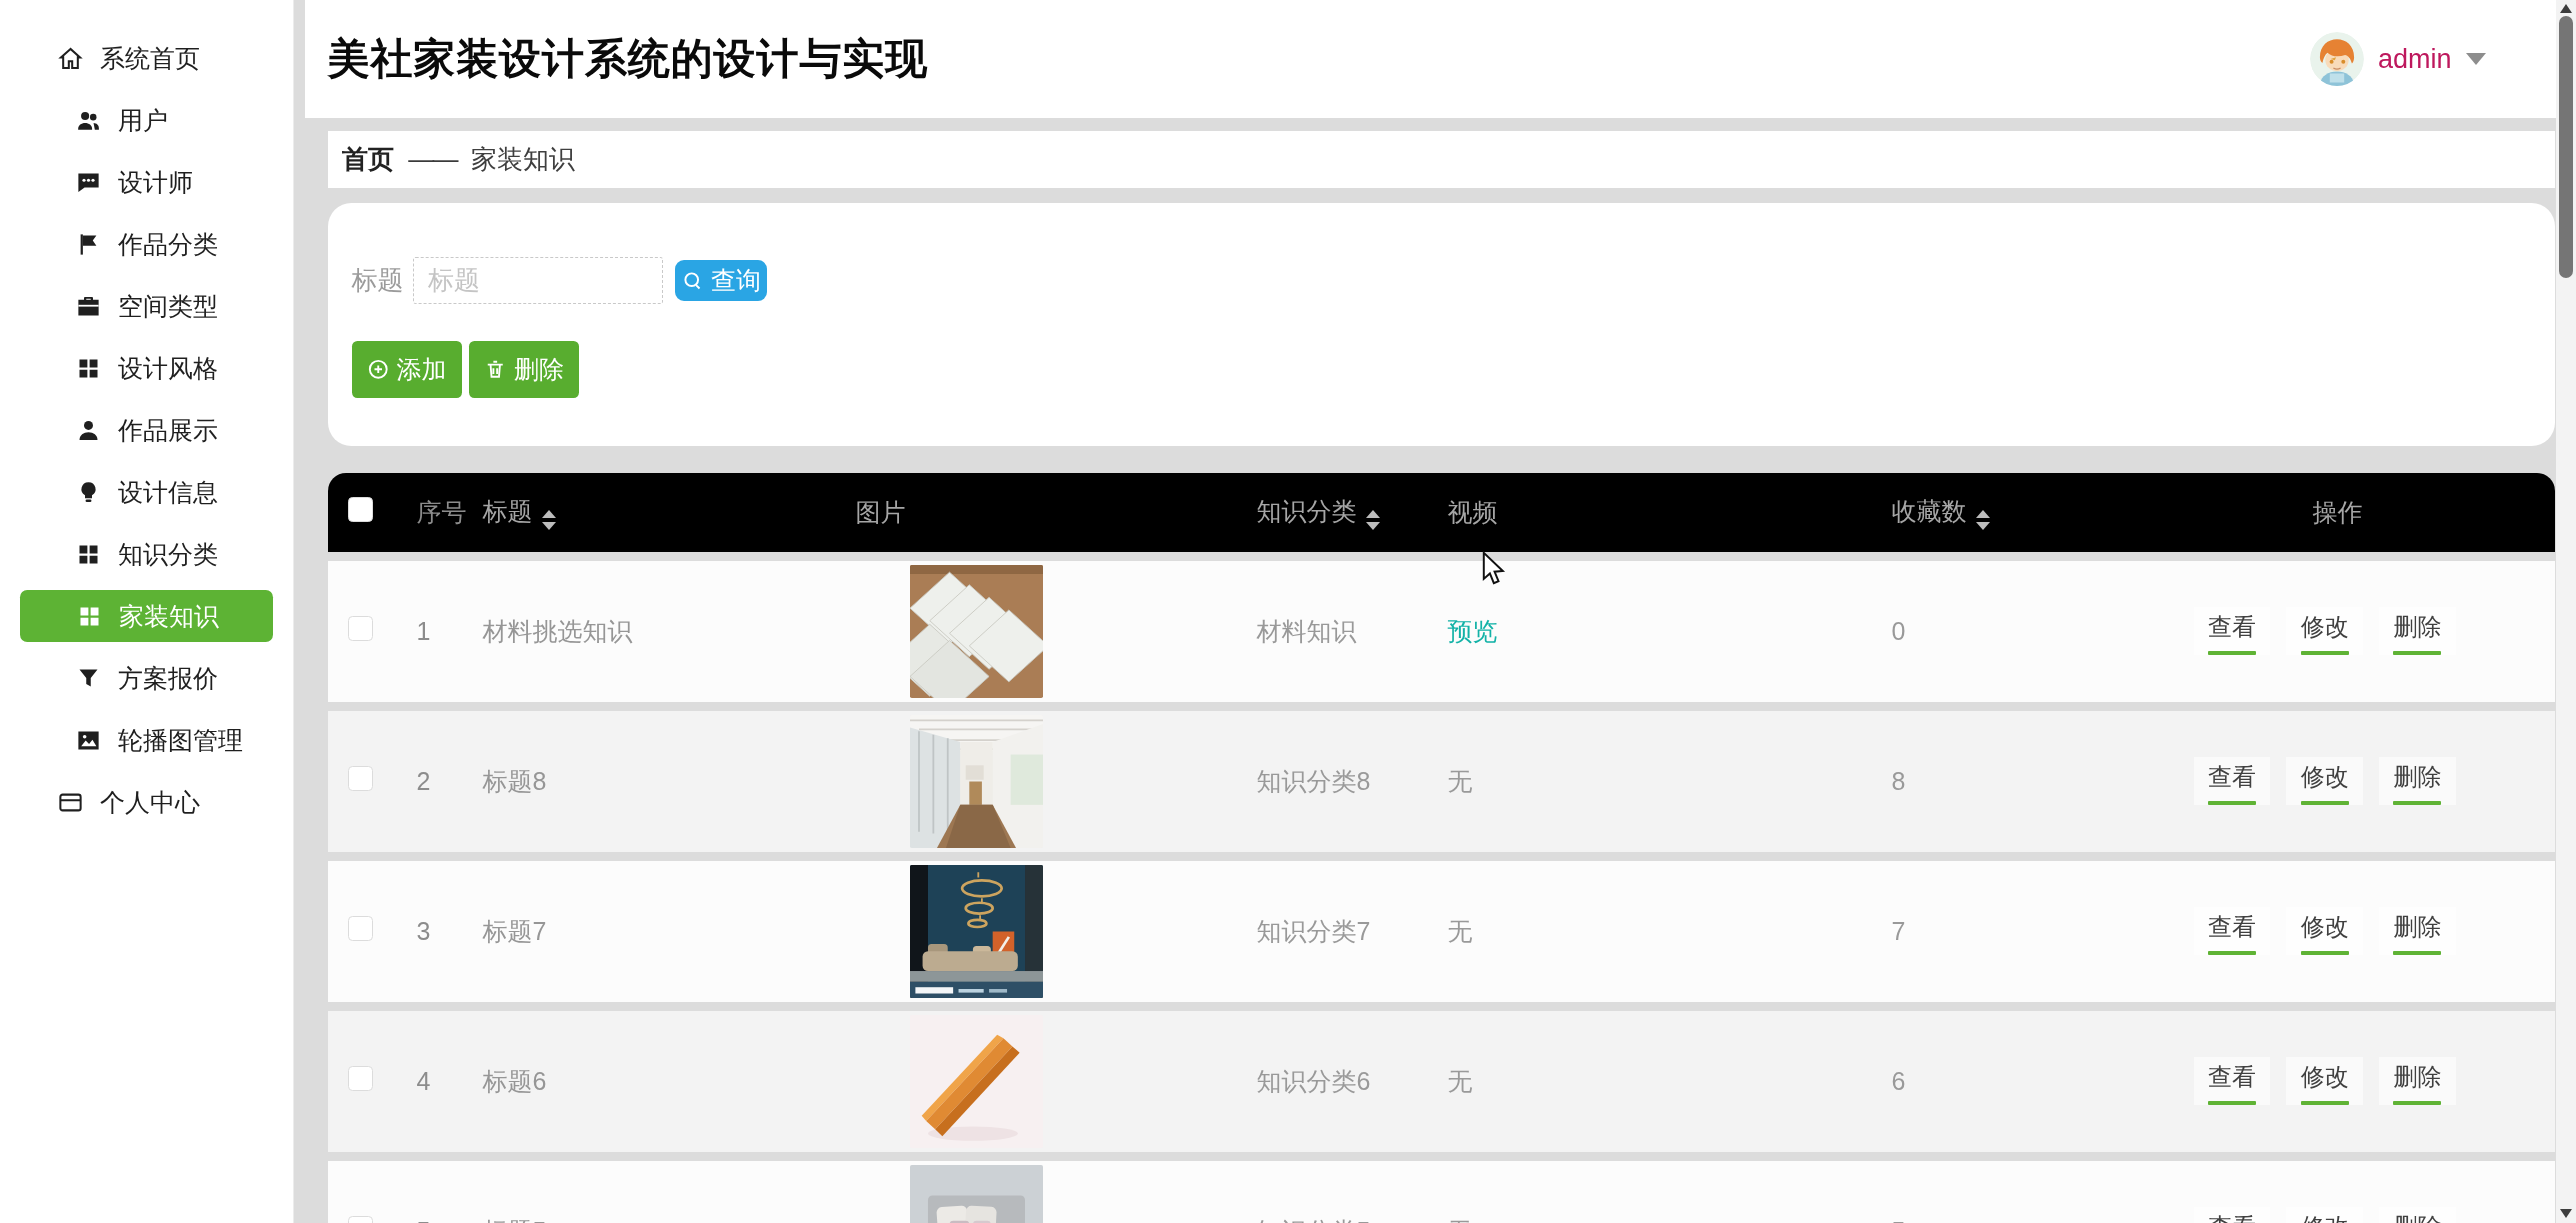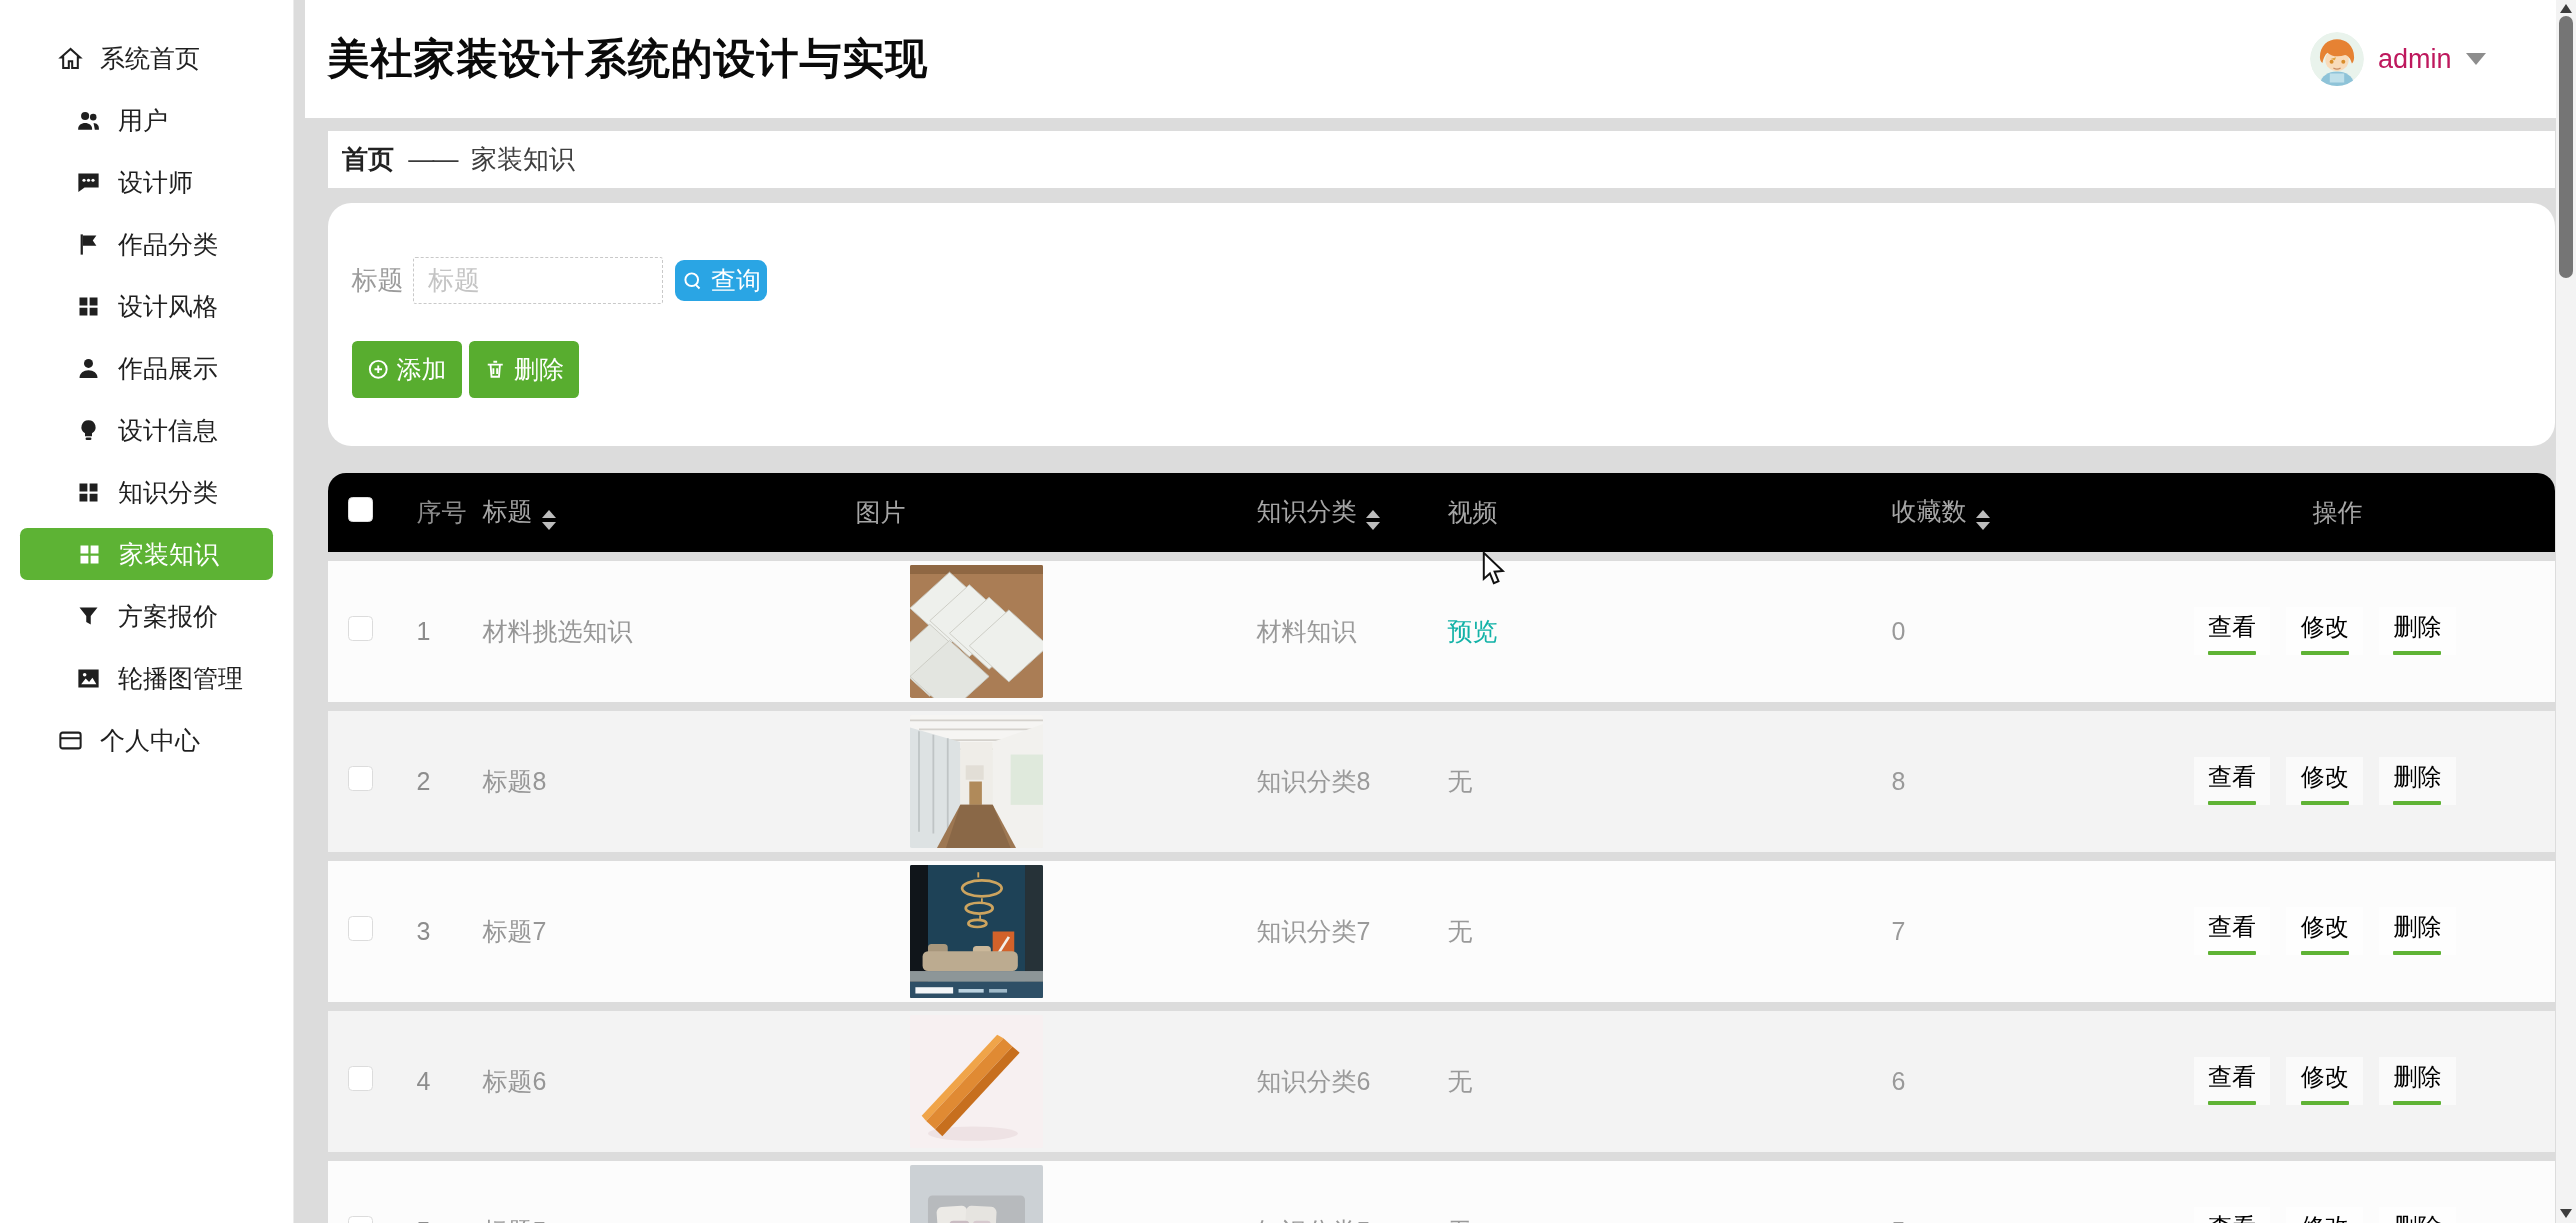--- a/index.html
+++ b/index.html
@@ -89,21 +89,21 @@
   .c-index { padding-left:31px; color:#8c8c8c; }
   .c-title { color:#969696; }
   .c-img svg { width:133px; height:133px; display:block; margin-left:54px; border-radius:1.8px; }
   .video-link { color:#13b2a7; cursor:pointer;margin-top:25px; }
   .sort { display:inline-flex; flex-direction:column; gap:4.5px; margin-left:9px; vertical-align:1.8px; }
   .sort i { display:block; width:0; height:0; border-left:7.2px solid transparent; border-right:7.2px solid transparent; }
   .sort .up { border-bottom:8px solid #bdbdbd; }
   .sort .down { border-top:8px solid #bdbdbd; }
   .thead .c-ops-h { padding-left:119px; }
   .ops { display:flex; gap:16px; }
-  .op { font-size:24px; color:#000000; text-align:center; padding:3.6px 14.4px 0; cursor:pointer; background:rgba(255,255,255,.55); }
+  .op { font-size:24px; color:#404040; text-align:center; padding:3.6px 14.4px 0; cursor:pointer; background:rgba(255,255,255,.55); }
   .op::after { content:""; display:block; height:4.5px; background:#5fb335; margin-top:8px; border-radius:0.9px; }
   
   .scrollbar { position:absolute; right:0; top:0; width:20px; height:1223px; background:#f3f3f3; z-index:20; }
   .sb-thumb { position:absolute; left:2.7px; top:16px; width:14.4px; height:262px; background:#757575; border-radius:7.2px; }
   .sb-up, .sb-down { position:absolute; left:3.6px; width:0; height:0; border-left:6.3px solid transparent; border-right:6.3px solid transparent; }
   .sb-up { top:3.6px; border-bottom:9px solid #3d3d3d; }
   .sb-down { bottom:5.4px; border-top:9px solid #3d3d3d; }
   
   .cursor { position:absolute; left:1482px; top:551px; z-index:30; pointer-events:none; }
 </style>
@@ -142,20 +142,29 @@
     <span>设计师</span>
   </div>
   <div class="side-item">
     <span class="sicon">
         <svg viewBox="0 0 24 24" fill="currentColor">
           <path d="M5 3h2v18H5z"></path>
           <path d="M7 4h12l-3.2 4.5L19 13H7z"></path>
         </svg>
       </span>
     <span>作品分类</span>
+  </div>
+  <div class="side-item">
+    <span class="sicon">
+        <svg viewBox="0 0 24 24" fill="currentColor">
+          <path d="M9 3.5h6c.6 0 1 .4 1 1V6h5v14H3V6h5V4.5c0-.6.4-1 1-1zm1 2.5h4V5.2h-4z"></path>
+          <rect x="3" y="10.5" width="18" height="1.6" fill="#fff"></rect>
+        </svg>
+      </span>
+    <span>空间类型</span>
   </div>
   <div class="side-item">
     <span class="sicon">
         <svg viewBox="0 0 24 24" fill="currentColor">
           <path d="M4 4h7v7H4zM13 4h7v7h-7zM4 13h7v7H4zM13 13h7v7h-7z"></path>
         </svg>
       </span>
     <span>设计风格</span>
   </div>
   <div class="side-item">

